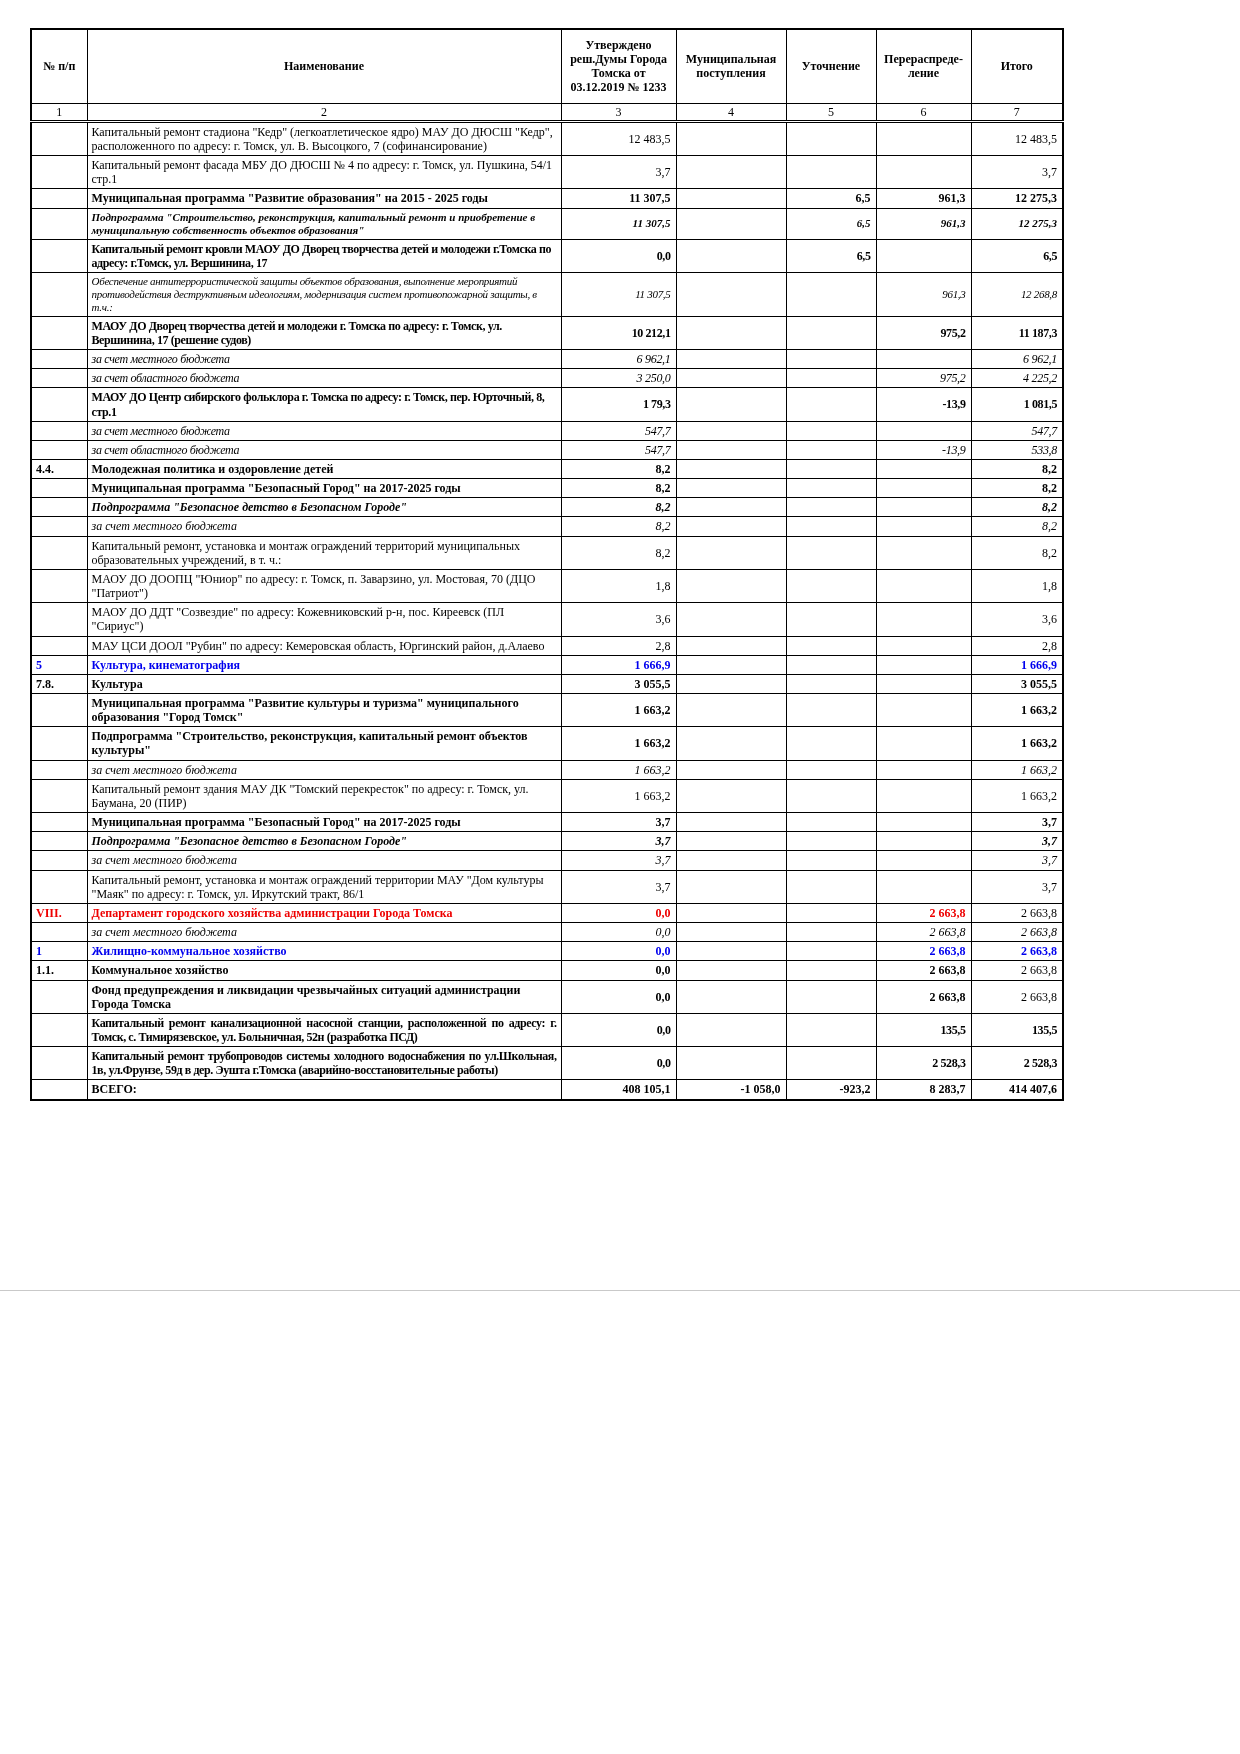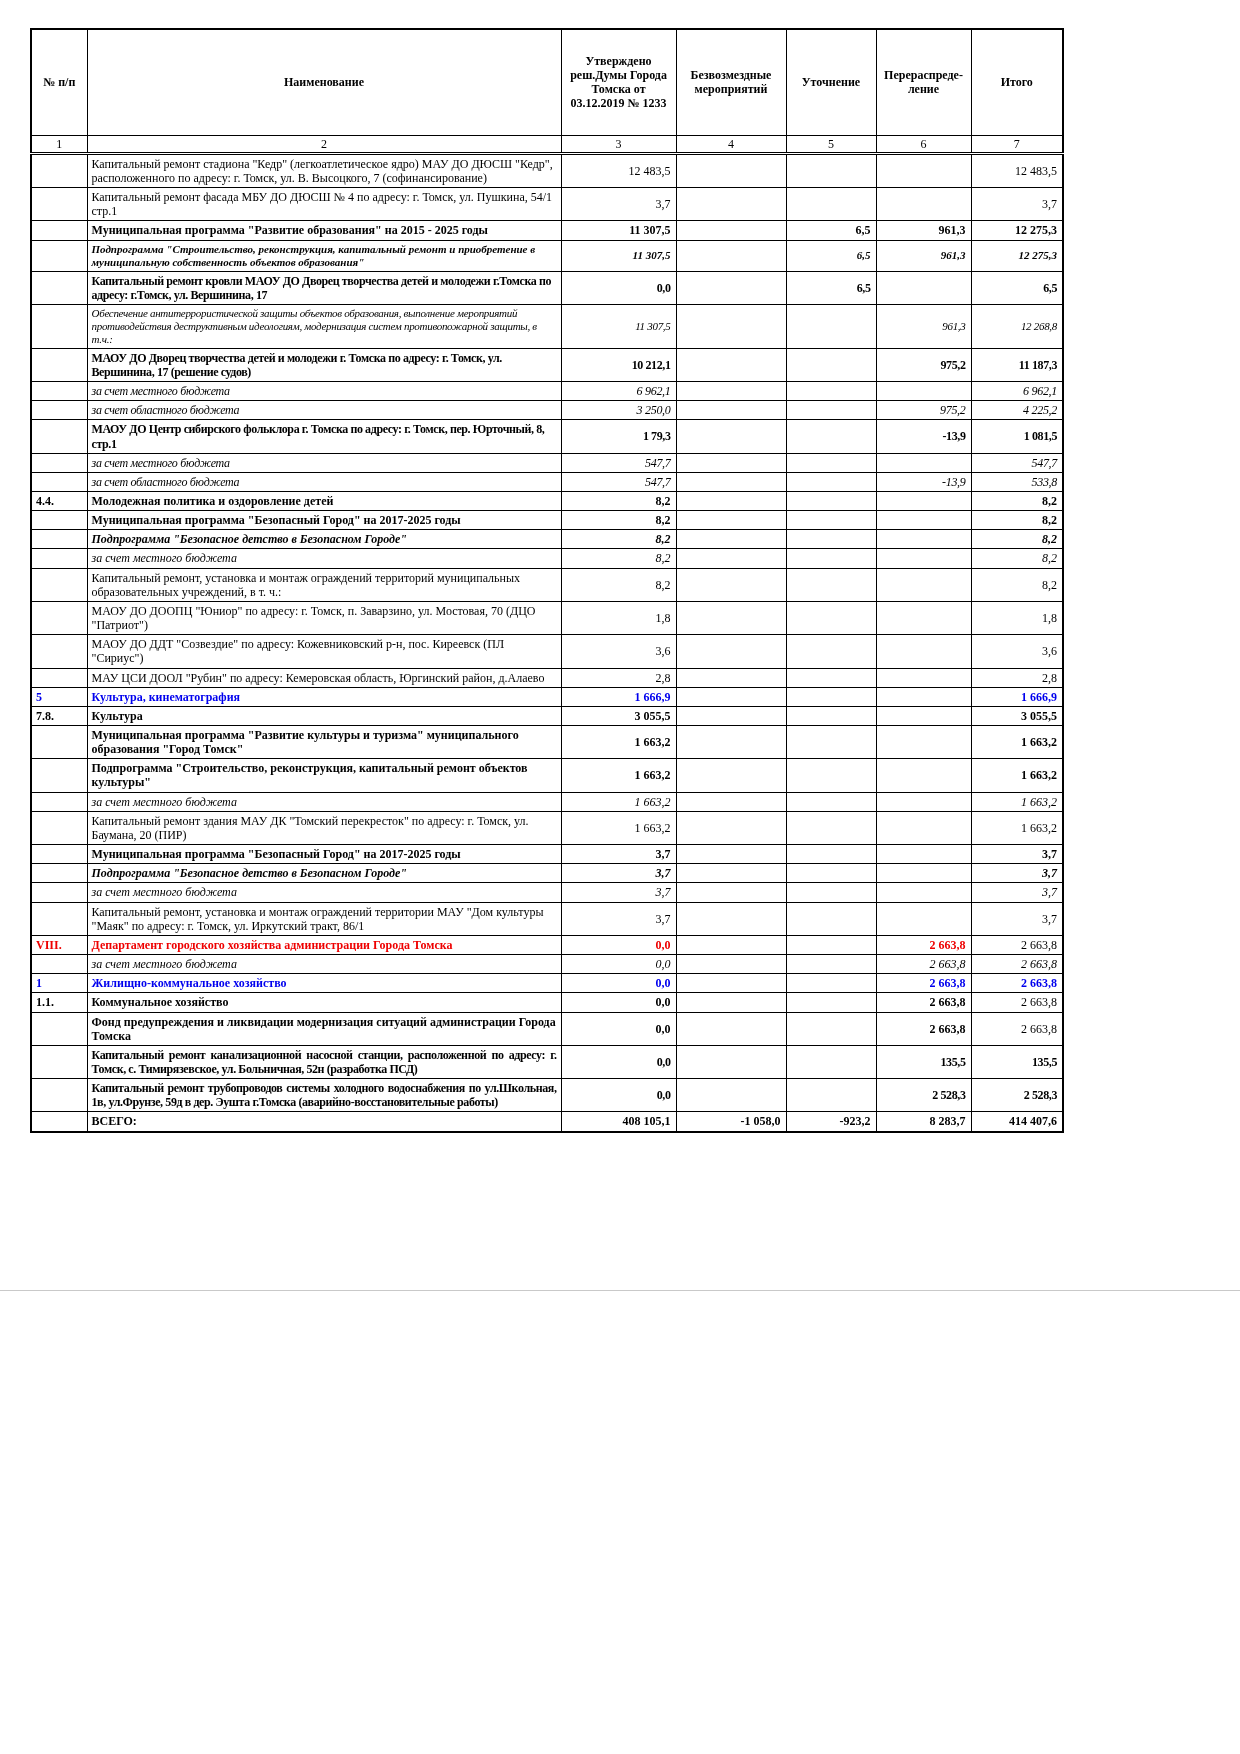--- a/index.html
+++ b/index.html
@@ -11,21 +11,21 @@
   .page{position:relative;width:1240px;height:1754px;background:#fff}
   table.budget{
     border-collapse:collapse;table-layout:fixed;
     margin:28px 0 0 30px;width:1032px;border:2px solid #000;
   }
   .budget th,.budget td{
     border:1px solid #000;font-size:12px;line-height:1.18;
     padding:2px 4px;vertical-align:middle;overflow:hidden;word-wrap:break-word;
   }
   .budget thead{border-bottom:3px double #000}
-  .budget thead th{font-weight:bold;text-align:center;padding:24px 3px}
+  .budget thead th{font-weight:bold;text-align:center;padding:8px 3px}
   .budget tr.numrow th{font-weight:normal;padding:1px 2px;font-size:12px}
   td.c1{text-align:left}
   td.c2{text-align:left}
   td.c3,td.c4,td.c5,td.c6,td.c7{text-align:right;padding-right:5px}
   tr.bold{font-weight:bold}
   tr.italic{font-style:italic}
   tr.bolditalic{font-weight:bold;font-style:italic}
   tr.cond{font-weight:bold;letter-spacing:-0.4px}
   tr.conditalic{font-weight:normal;font-style:italic;letter-spacing:-0.3px}
   tr.small td{font-size:11px}
@@ -50,21 +50,21 @@
       <col style="width:110px">
       <col style="width:90px">
       <col style="width:95px">
       <col style="width:92px">
     </colgroup>
     <thead>
       <tr id="header-row">
           <th>№ п/п</th>
           <th>Наименование</th>
           <th>Утверждено реш.Думы Города Томска от 03.12.2019 № 1233</th>
-          <th>Безвозмездные мероприятий</th>
+          <th>Муниципальная поступления</th>
           <th>Уточнение</th>
           <th>Перераспреде-ление</th>
           <th>Итого</th>
         </tr>
       <tr id="numbers-row" class="numrow">
           <th>1</th>
           <th>2</th>
           <th>3</th>
           <th>4</th>
           <th>5</th>
@@ -374,21 +374,21 @@
           <td class="c1">1.1.</td>
           <td class="c2">Коммунальное хозяйство</td>
           <td class="c3">0,0</td>
           <td class="c4"></td>
           <td class="c5"></td>
           <td class="c6">2 663,8</td>
           <td class="c7 plain">2 663,8</td>
         </tr>
         <tr class="bold">
           <td class="c1"></td>
-          <td class="c2">Фонд предупреждения и ликвидации модернизация ситуаций администрации Города Томска</td>
+          <td class="c2">Фонд предупреждения и ликвидации чрезвычайных ситуаций администрации Города Томска</td>
           <td class="c3">0,0</td>
           <td class="c4"></td>
           <td class="c5"></td>
           <td class="c6">2 663,8</td>
           <td class="c7 plain">2 663,8</td>
         </tr>
         <tr class="cond just">
           <td class="c1"></td>
           <td class="c2">Капитальный ремонт канализационной насосной станции, расположенной по адресу: г. Томск, с. Тимирязевское, ул. Больничная, 52н (разработка ПСД)</td>
           <td class="c3">0,0</td>

